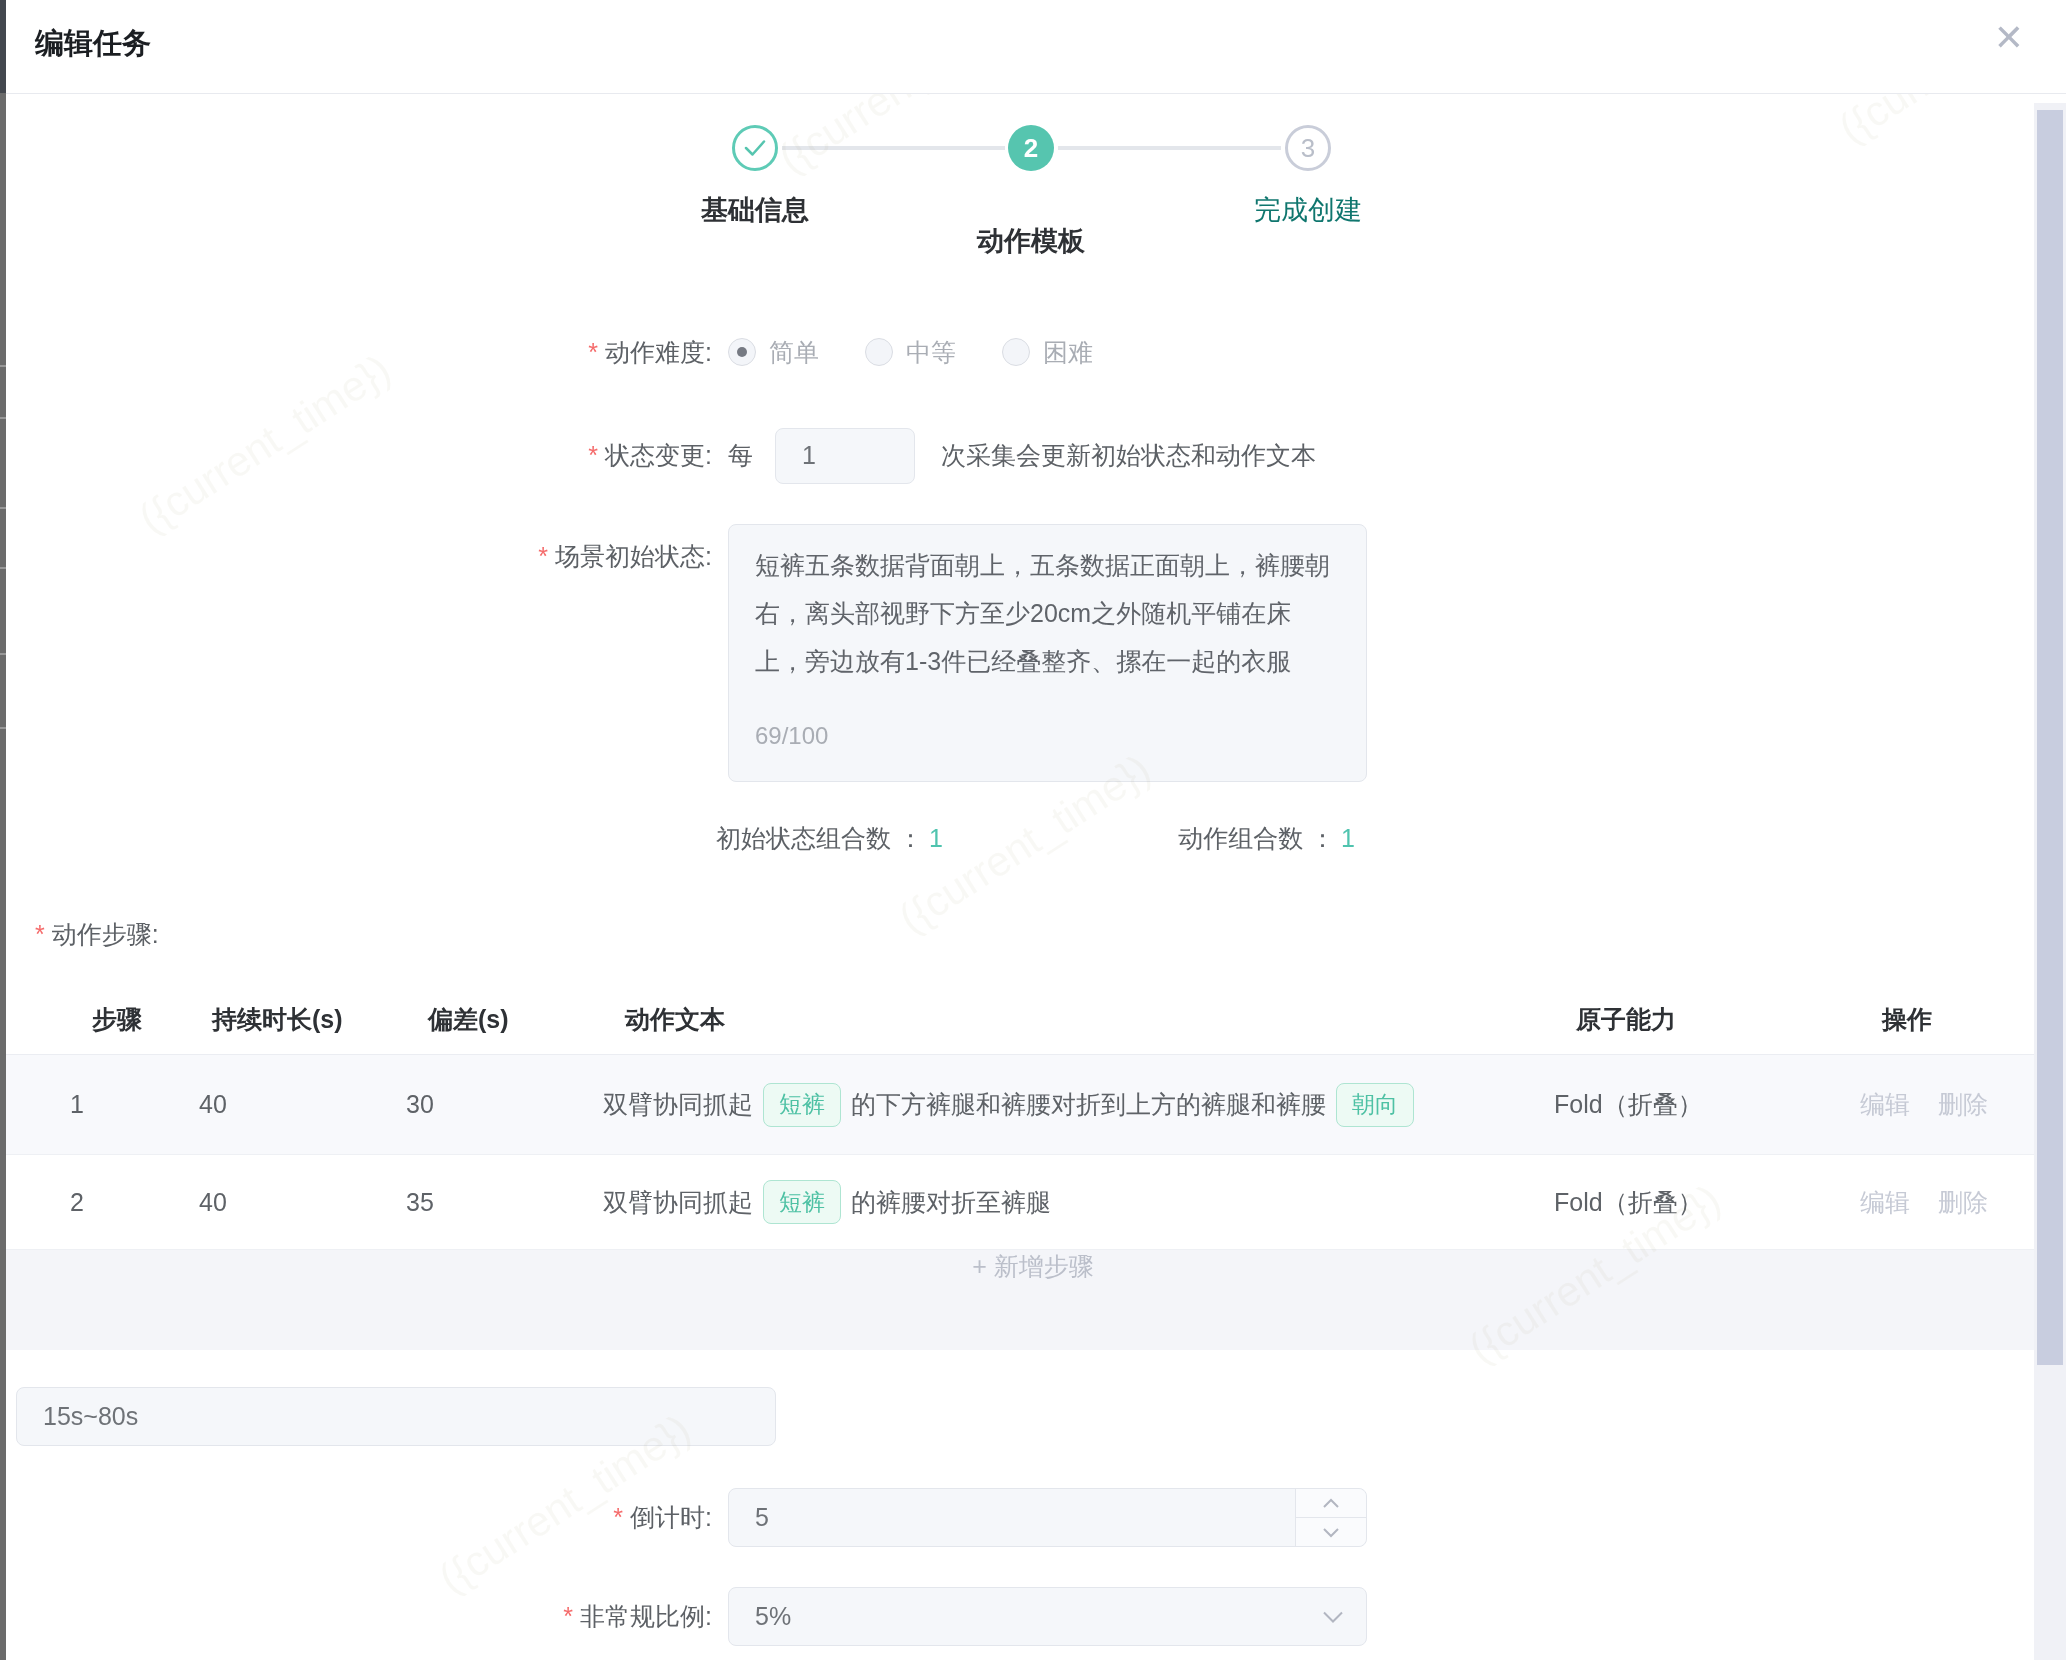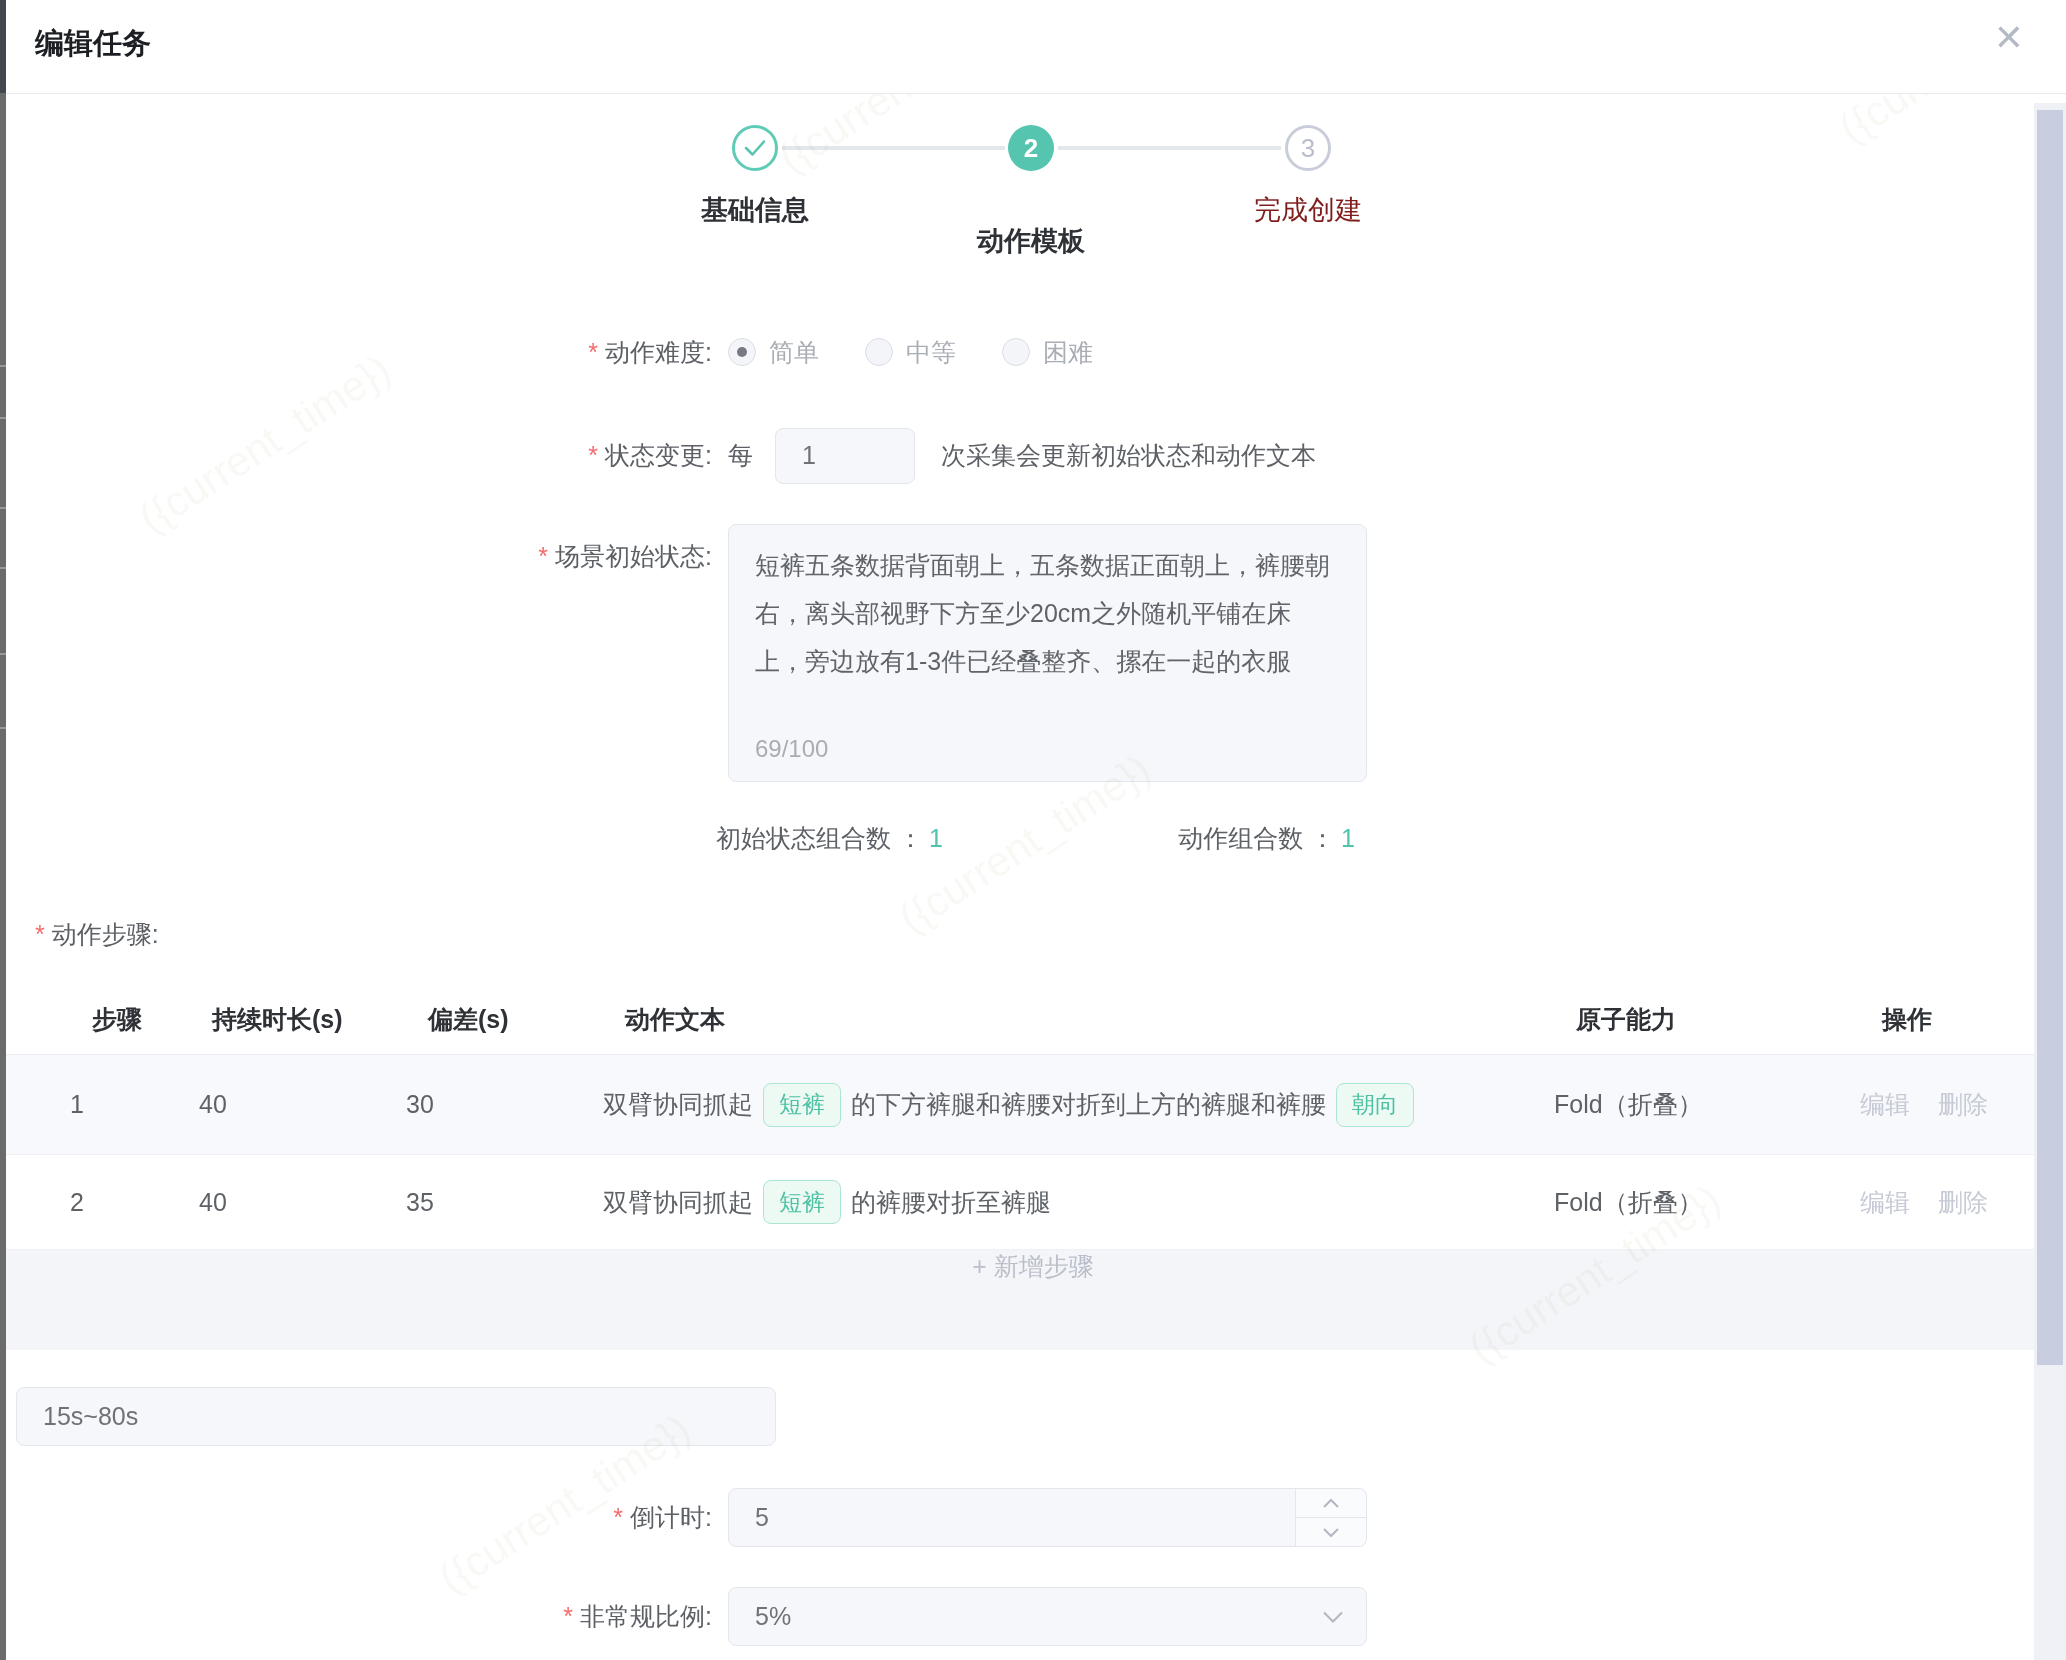--- a/index.html
+++ b/index.html
@@ -19,41 +19,41 @@
 
   
   .circle{position:absolute;width:46px;height:46px;border-radius:50%;box-sizing:border-box;
           display:flex;align-items:center;justify-content:center;top:125px;background:#fff;}
   .circle.done{border:3px solid #5ecbb6;}
   .circle.active{background:#56c5af;color:#fff;font-size:26px;font-weight:bold;}
   .circle.pending{border:3px solid #c9cdd9;color:#b9bec9;font-size:26px;}
   .sline{position:absolute;top:146px;height:4px;background:#e3e6eb;}
   .slabel{position:absolute;top:192px;width:220px;text-align:center;font-size:27px;}
   .slabel.done,.slabel.active{color:#2e3135;font-weight:bold;}
-  .slabel.pending{color:#7f1d1d;}
+  .slabel.pending{color:#0f766e;}
 
   
   .frow{position:absolute;left:0;width:2066px;display:flex;align-items:center;}
   .flabel{width:700px;text-align:right;font-size:25px;color:#5d6166;flex:0 0 700px;padding-left:12px;}
   .req::before{content:"* ";color:#f56c6c;}
   .fcontent{margin-left:16px;display:flex;align-items:center;}
 
   
   .radio-item{display:flex;align-items:center;margin-right:46px;}
   .radio-circle{width:28px;height:28px;border-radius:50%;background:#f3f5f9;border:1px solid #dadde3;
                 box-sizing:border-box;display:flex;align-items:center;justify-content:center;}
   .radio-dot{width:10px;height:10px;border-radius:50%;background:#767a83;}
   .radio-label{font-size:25px;color:#a9adb4;margin-left:13px;}
 
   
   .input{background:#f5f7fa;border:1px solid #e3e6ec;border-radius:8px;box-sizing:border-box;
          font-size:25px;color:#6e7277;display:flex;align-items:center;padding-left:26px;position:relative;}
   .textarea{width:639px;height:258px;background:#f5f7fa;border:1px solid #e3e6ec;border-radius:8px;
             box-sizing:border-box;padding:16px 26px;font-size:25px;line-height:48px;color:#60646a;position:relative;}
-  .counter{position:absolute;left:26px;bottom:8px;font-size:24px;color:#a9adb4;}
+  .counter{position:absolute;left:26px;bottom:21px;font-size:24px;color:#a9adb4;}
 
   .combo-wrap{position:absolute;left:716px;top:822px;width:639px;display:flex;justify-content:space-between;
               font-size:25px;color:#5d6166;}
   .combo-val{color:#4fc3ae;margin-left:6px;}
 
   .steps-title{position:absolute;left:35px;top:918px;font-size:25px;color:#5d6166;}
 
   
   .ts-table{position:absolute;left:0;top:985px;width:2066px;font-size:25px;}
   .trow{display:flex;align-items:center;box-sizing:border-box;width:2066px;}

